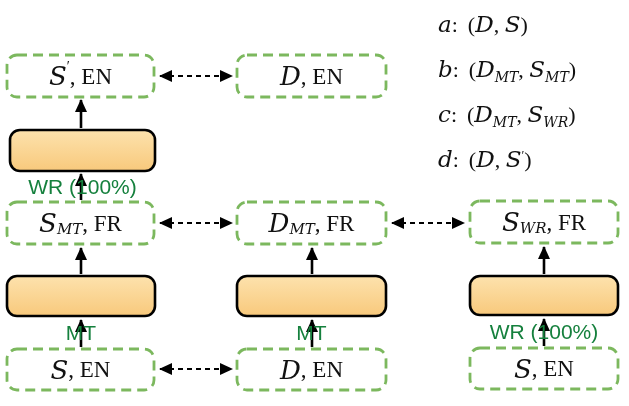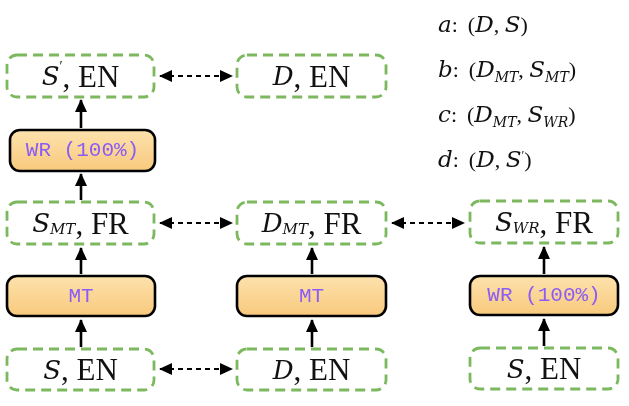--- a/index.html
+++ b/index.html
@@ -36,32 +36,33 @@
     top: -9px;
     font-style: normal;
   }
   .dlabel .sub {
     font-style: italic;
     font-size: 15px;
     position: relative;
     top: 6px;
     font-family: "DejaVu Serif", serif;
   }
-  .dlabel .suffix { font-size: 31px; }
+  .dlabel .suffix { font-size: 23px; }
 
   
   .plabel {
     position: absolute;
     display: flex;
     align-items: center;
     justify-content: center;
-    font-family: Liberation Mono, monospace;
+    font-family: Liberation Sans, sans-serif;
     font-size: 21px;
-    color: #8b5cf6;
+    color: #15803d;
     line-height: 1;
+    margin-top: 36px;
   }
 
   
   .legend {
     position: absolute;
     left: 438px;
     top: 8px;
     display: flex;
     flex-direction: column;
     gap: 13px;

